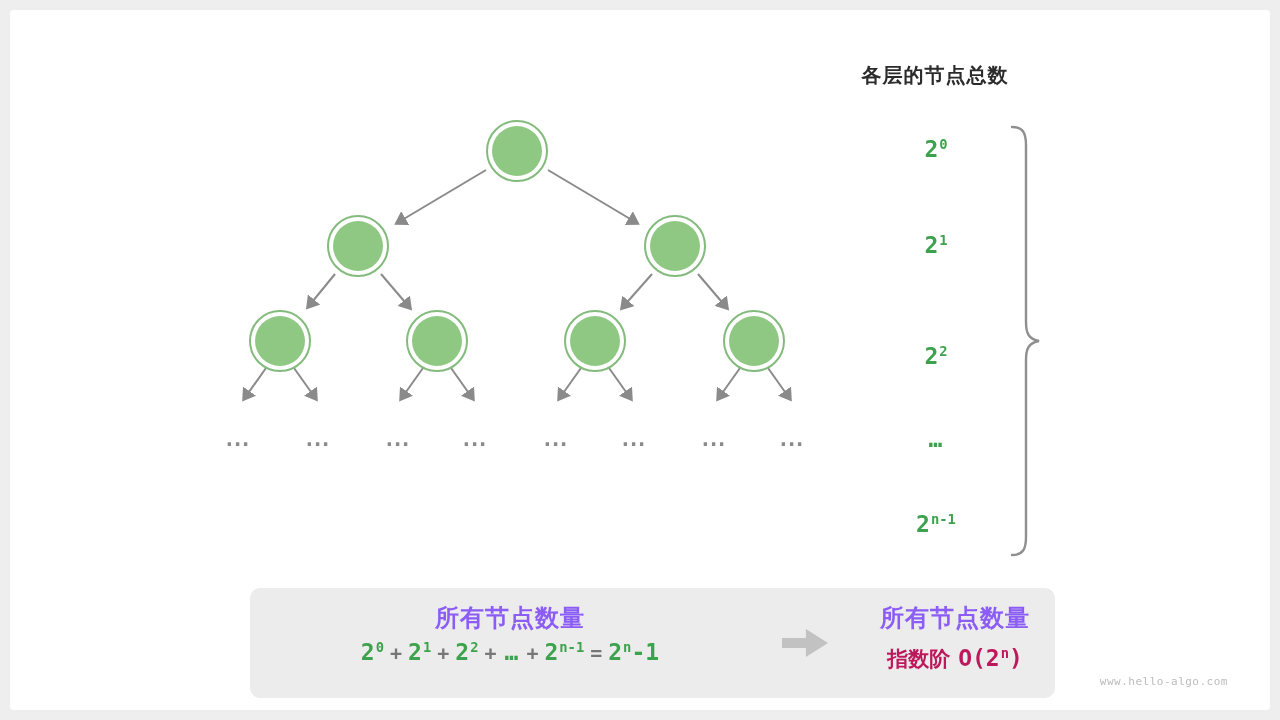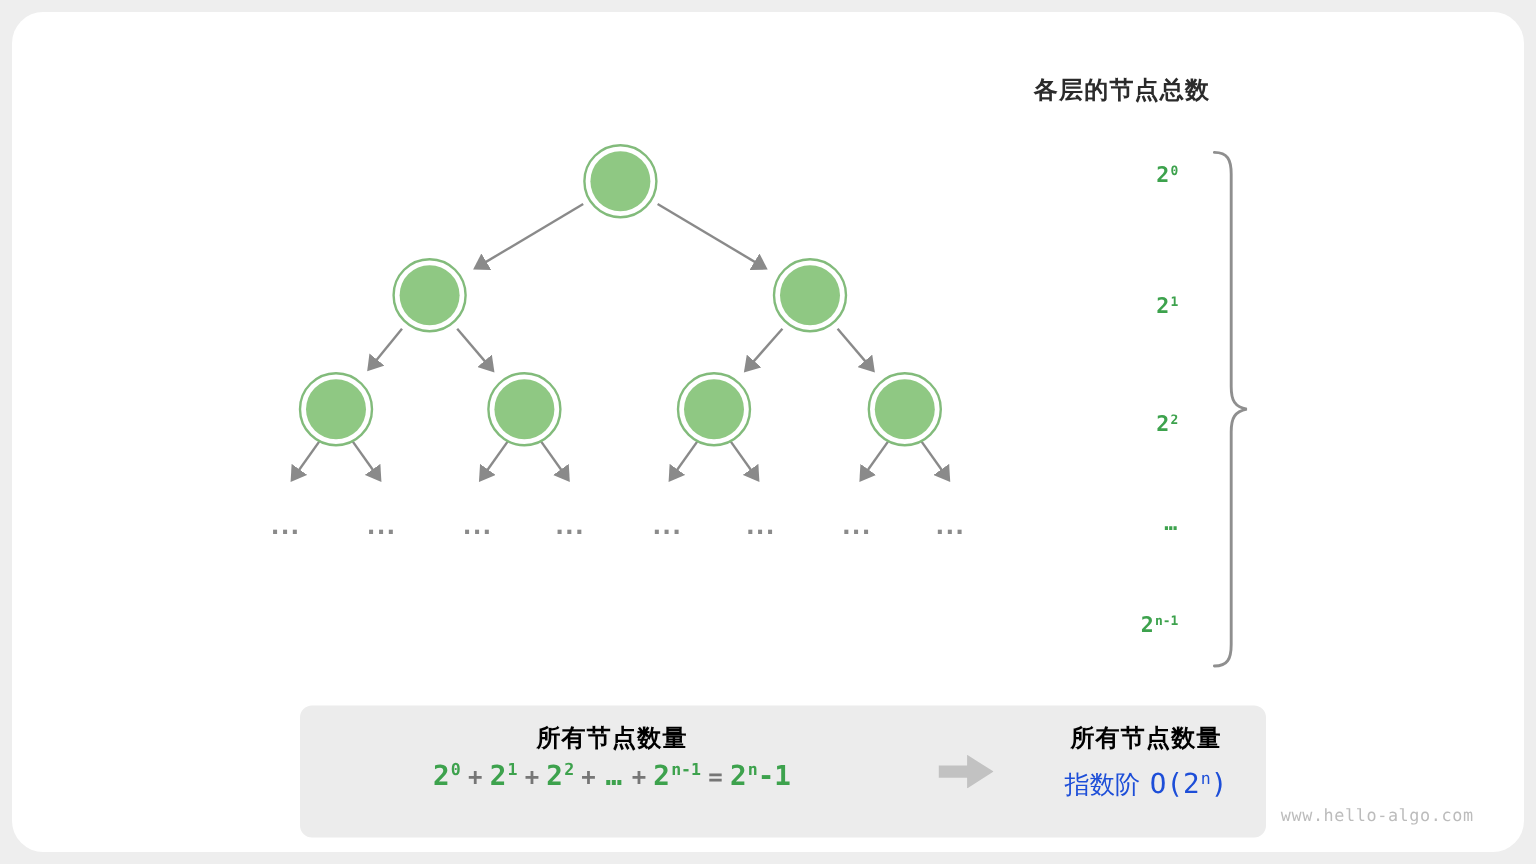--- a/index.html
+++ b/index.html
@@ -8,40 +8,40 @@
     font-family: "DejaVu Sans", "Liberation Sans", sans-serif;
     background: #eeeeee;
     position: relative;
     overflow: hidden;
   }
   .stage { position: absolute; inset: 0; }
   .card {
     position: absolute;
     left: 10px; top: 10px; right: 10px; bottom: 10px;
     background: #ffffff;
-    border-radius: 26px;
+    border-radius: 4px;
   }
   .tree-svg { position: absolute; left: 0; top: 0; width: 1280px; height: 720px; }
 
   .col-title {
     position: absolute;
     left: 820px; top: 52px; width: 210px;
     text-align: center;
     font-size: 20px; font-weight: 600; color: #2b2b2b;
     letter-spacing: 1px;
   }
 
   .level-label {
     position: absolute;
     left: 880px; width: 92px;
-    text-align: right;
+    text-align: center;
     color: #3da24d;
     font-family: "DejaVu Sans Mono", "Liberation Mono", monospace;
     font-weight: bold;
-    font-size: 18px;
+    font-size: 23px;
     white-space: nowrap;
   }
   .exp { font-size: 0.6em; position: relative; top: -0.55em; margin-left: 1px; }
 
   .ellipsis-item {
     position: absolute;
     top: 418px;
     transform: translateX(-50%);
     color: #8a8a8a;
     font-weight: bold;
@@ -69,54 +69,54 @@
     border-radius: 10px;
   }
   .sum-left {
     position: absolute; left: 0; top: 14px; width: 520px;
     text-align: center;
   }
   .sum-right {
     position: absolute; left: 580px; top: 14px; width: 250px;
     text-align: center;
   }
-  .sum-title { font-size: 20px; font-weight: bold; color: #000000; letter-spacing: 1px; font-family: Liberation Mono, monospace; }
+  .sum-title { font-size: 24px; font-weight: bold; color: #8b5cf6; letter-spacing: 1px; font-family: Liberation Mono, monospace; }
   .formula {
     margin-top: 5px;
     color: #3da24d;
     font-family: "DejaVu Sans Mono", "Liberation Mono", monospace;
     font-weight: bold;
     font-size: 23px;
     white-space: nowrap;
   }
   .formula .op { color: #767676; font-size: 20px; margin: 0 6px; }
   .formula .dots { color: #3da24d; margin: 0 2px; }
   .complexity {
     margin-top: 11px;
-    color: #1d4ed8;
-    font-weight: normal;
+    color: #be185d;
+    font-weight: bold;
     font-size: 21px;
     white-space: nowrap;
   }
   .complexity .cx-mono {
     font-family: "DejaVu Sans Mono", "Liberation Mono", monospace;
     font-size: 23px;
     margin-left: 8px;
   }
   .big-arrow {
     position: absolute; left: 532px; top: 41px; width: 46px; height: 28px;
     background: #c2c2c2;
     clip-path: polygon(0 32%, 52% 32%, 52% 0, 100% 50%, 52% 100%, 52% 68%, 0 68%);
   }
 
   .watermark {
     position: absolute;
     right: 42px; bottom: 22px;
     font-family: "DejaVu Sans Mono", "Liberation Mono", monospace;
-    font-size: 14px;
+    font-size: 11px;
     color: #bcbcbc;
     letter-spacing: 0.5px;
   }
 </style>
 </head>
 <body>
 
 <div class="stage">
   <div class="card">
 
@@ -172,21 +172,21 @@
         <circle cx="744" cy="331" r="30" fill="#ffffff" stroke="#82bb7b" stroke-width="2"></circle>
         <circle cx="744" cy="331" r="25" fill="#8fc883"></circle>
       </g>
 
       <path d="M 1002 117 C 1013 117 1016 123 1016 135 L 1016 312 C 1016 324 1019 329 1029 331 C 1019 333 1016 338 1016 350 L 1016 527 C 1016 539 1013 545 1002 545" fill="none" stroke="#8f8f8f" stroke-width="2.4" stroke-linecap="round"></path>
     </svg>
 
     <div class="col-title">各层的节点总数</div>
 
     <div class="level-label" style="top:126px"><span>2</span><span class="exp">0</span></div>
-    <div class="level-label" style="top:235px"><span>2</span><span class="exp">1</span></div>
+    <div class="level-label" style="top:222px"><span>2</span><span class="exp">1</span></div>
     <div class="level-label" style="top:333px"><span>2</span><span class="exp">2</span></div>
     <div class="level-label" style="top:416px"><span>…</span><span class="exp"></span></div>
     <div class="level-label" style="top:501px"><span>2</span><span class="exp">n-1</span></div>
 
     <span class="ellipsis-item" style="left:228px">...</span>
     <span class="ellipsis-item" style="left:308px">...</span>
     <span class="ellipsis-item" style="left:388px">...</span>
     <span class="ellipsis-item" style="left:465px">...</span>
     <span class="ellipsis-item" style="left:546px">...</span>
     <span class="ellipsis-item" style="left:624px">...</span>

